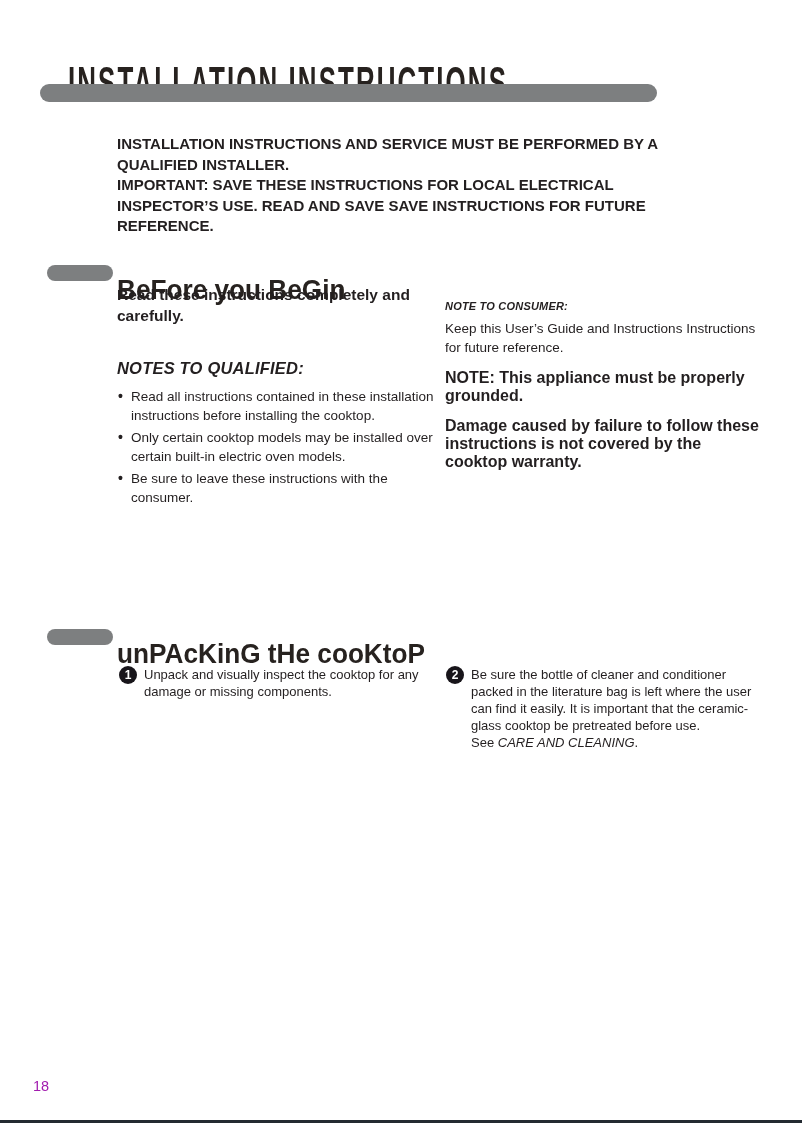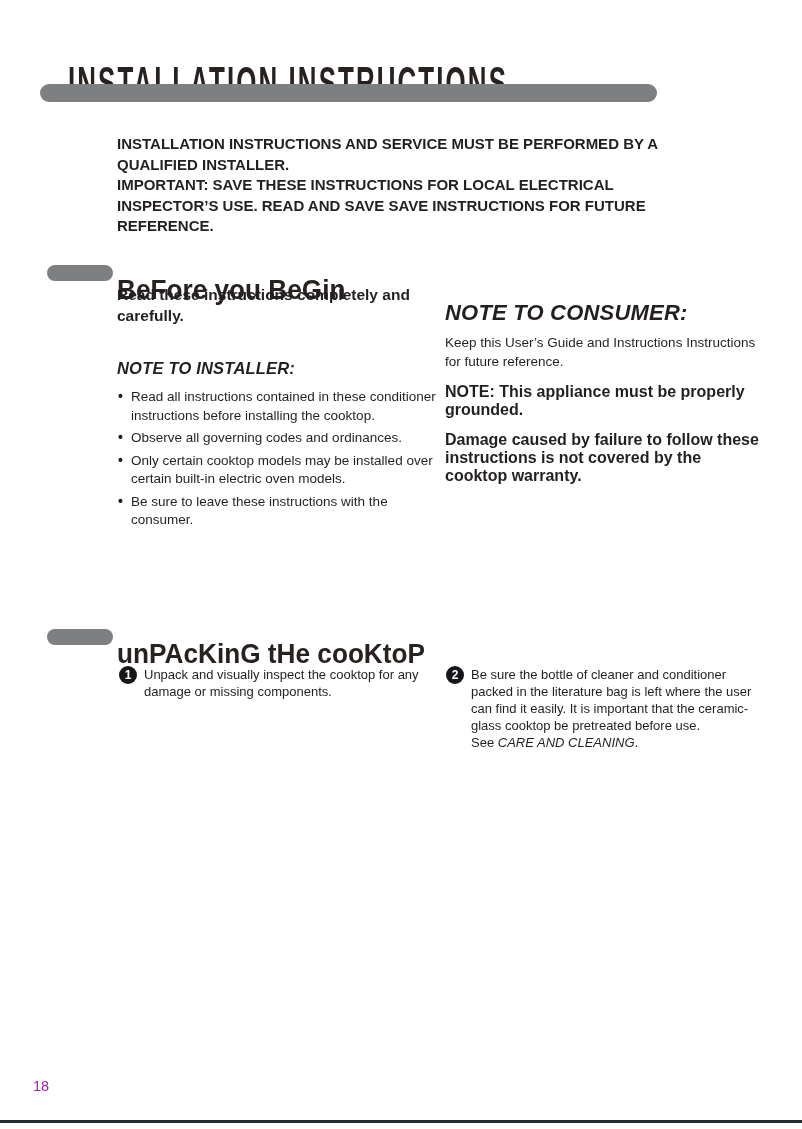--- a/index.html
+++ b/index.html
@@ -68,21 +68,21 @@
   }
   ul.bullet-list li {
     position: relative; padding-left: 14px; margin-bottom: 4px;
   }
   ul.bullet-list li::before {
     content: "\2022"; position: absolute; left: 1px; top: -1px;
     font-size: 14px; font-weight: 700;
   }
 
   .note-heading {
-    font-size: 22px; font-weight: 700; font-style: italic;
+    font-size: 11px; font-weight: 700; font-style: italic;
     margin: 0 0 8px 0; letter-spacing: 0.2px;
   }
   .note-body {
     font-size: 13.5px; line-height: 18.5px; margin: 0 0 8px 0;
   }
   .note-bold {
     font-size: 16px; line-height: 18px; font-weight: 700; margin: 12px 0 8px 0;
   }
 
   
@@ -127,24 +127,23 @@
   <div class="intro-line">IMPORTANT: SAVE THESE INSTRUCTIONS FOR LOCAL ELECTRICAL</div>
   <div class="intro-line">INSPECTOR’S USE. READ AND SAVE SAVE INSTRUCTIONS FOR FUTURE</div>
   <div class="intro-line">REFERENCE.</div>
 </div>
 
 <div class="section-pill pill-1"></div>
 <h2 class="section-heading heading-1">BeFore you BeGin</h2>
 
 <div class="col-left">
   <p class="lead">Read these instructions completely and carefully.</p>
-  <div class="notes-heading">NOTE TO INSTALLER:</div>
+  <div class="notes-heading">NOTES TO QUALIFIED:</div>
   <ul class="bullet-list">
-    <li>Read all instructions contained in these conditioner instructions before installing the cooktop.</li>
-    <li>Observe all governing codes and ordinances.</li>
+    <li>Read all instructions contained in these installation instructions before installing the cooktop.</li>
     <li>Only certain cooktop models may be installed over certain built-in electric oven models.</li>
     <li>Be sure to leave these instructions with the consumer.</li>
   </ul>
 </div>
 
 <div class="col-right">
   <div class="note-heading">NOTE TO CONSUMER:</div>
   <p class="note-body">Keep this User’s Guide and Instructions Instructions for future reference.</p>
   <p class="note-bold">NOTE: This appliance must be properly grounded.</p>
   <p class="note-bold">Damage caused by failure to follow these instructions is not covered by the cooktop warranty.</p>

